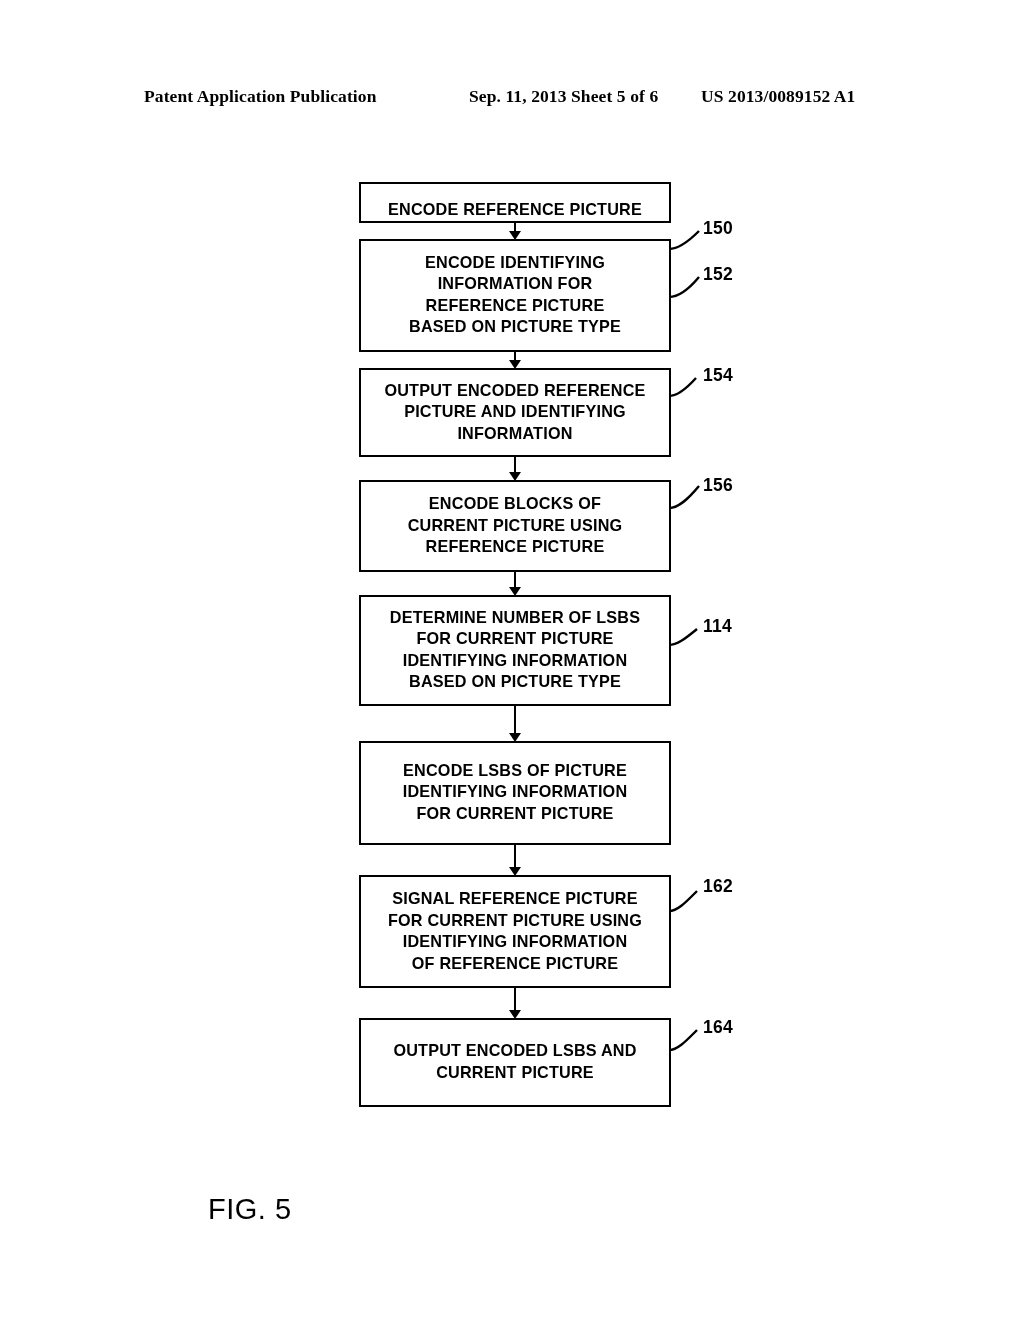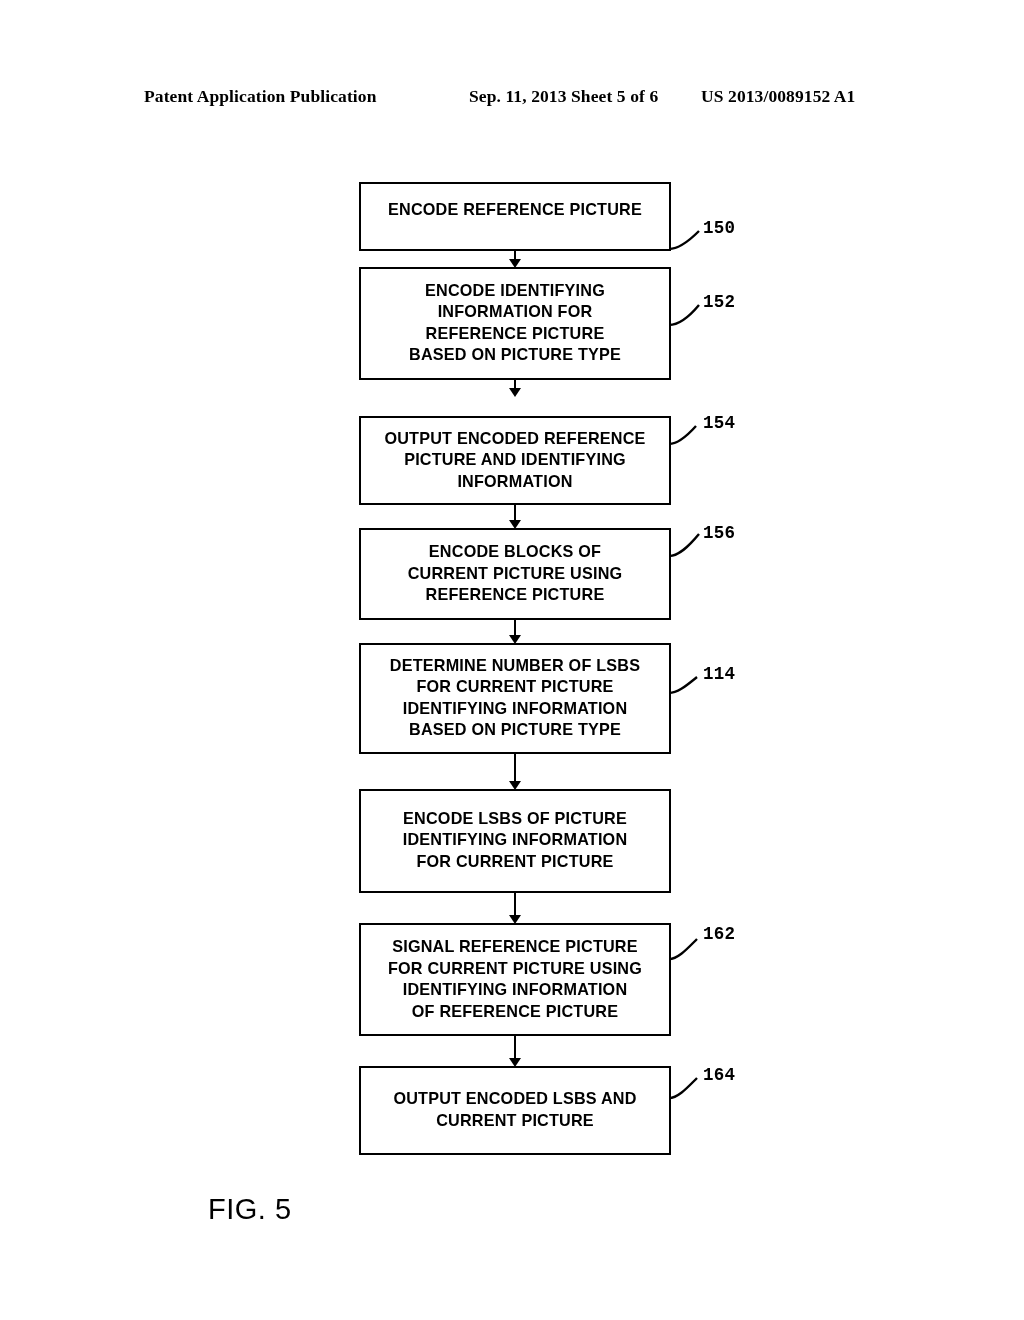--- a/index.html
+++ b/index.html
@@ -50,23 +50,23 @@
     font-family: "Liberation Sans", sans-serif;
     font-weight: bold;
     font-size: 16.2px;
     line-height: 21.5px;
     letter-spacing: 0.2px;
     padding: 9px 6px 9px 6px;
   }
   .node .line { display: block; white-space: nowrap; }
 
   
-  .node.pad-a  { padding-top: 15px; padding-bottom: 28px; }
+  .node.pad-a  { padding-top: 15px; padding-bottom: 0; }
   .node.pad-b  { padding-top: 11px; padding-bottom: 12px; }
-  .node.pad-c  { padding-top: 10px; padding-bottom: 11px; margin-top: 20px; }
+  .node.pad-c  { padding-top: 10px; padding-bottom: 11px; }
   .node.pad-d  { padding-top: 11px; padding-bottom: 12px; }
   .node.pad-e  { padding-top: 10px; padding-bottom: 11px; }
   .node.pad-f  { padding-top: 17px; padding-bottom: 19px; }
   .node.pad-g  { padding-top: 11px; padding-bottom: 12px; }
   .node.pad-h  { padding-top: 20px; padding-bottom: 22px; }
 
   
   .connector {
     position: relative;
     height: 16px;
@@ -102,21 +102,21 @@
     left: 100%;
     width: 120px;
     height: 46px;
     pointer-events: none;
   }
   .callout svg { position: absolute; left: 0; top: 0; overflow: visible; }
   .callout .refnum {
     position: absolute;
     left: 34px;
     top: -3px;
-    font-family: Liberation Mono, monospace;
+    font-family: Liberation Sans, sans-serif;
     font-weight: bold;
     font-size: 17.5px;
     letter-spacing: 0.3px;
     white-space: nowrap;
   }
   .callout.wide .refnum { left: 42px; }
 
   
   .fig-caption {
     position: absolute;

